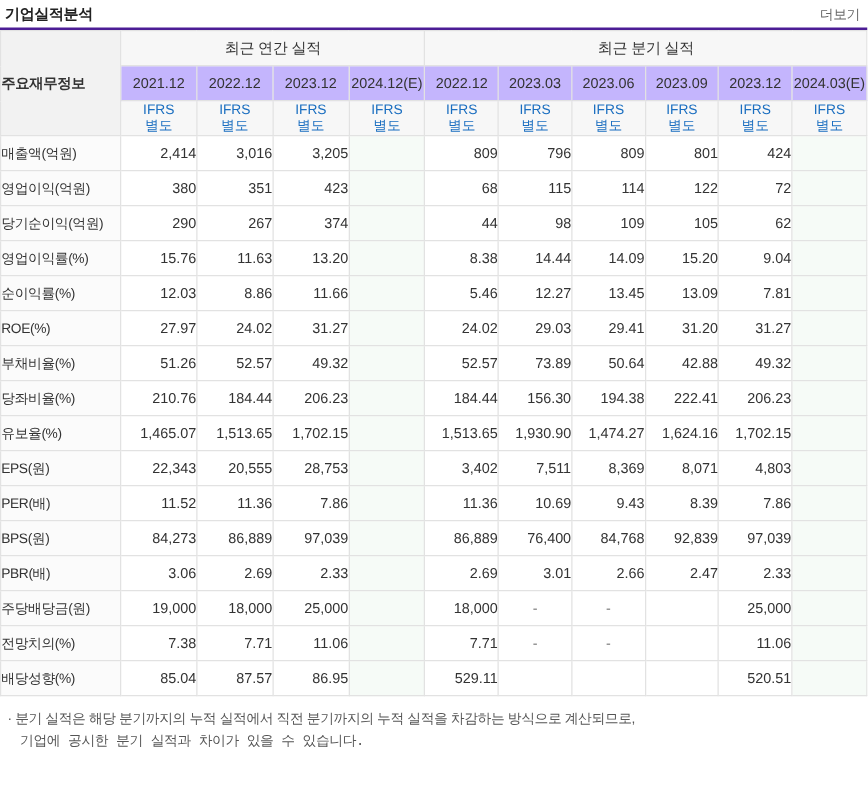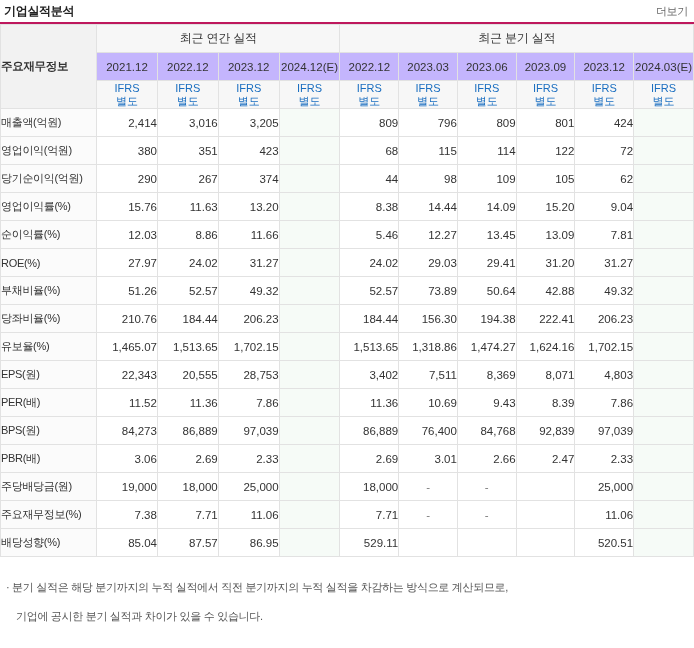--- a/index.html
+++ b/index.html
@@ -20,21 +20,21 @@
     position: relative;
   }
   
   .page-header {
     height: 24px;
     display: flex;
     align-items: center;
     justify-content: space-between;
     padding: 0 6px 0 4px;
     box-sizing: border-box;
-    border-bottom: 2px solid #be185d;
+    border-bottom: 2px solid #4c1d95;
   }
   .page-title {
     font-size: 12px;
     font-weight: bold;
     color: #222222;
     letter-spacing: -0.3px;
   }
   .more-link {
     font-size: 11px;
     color: #666666;
@@ -115,22 +115,22 @@
     border-left: 1px solid #d8d8d8 !important;
   }
   
   .notes {
     padding: 10px 4px 4px 6px;
     font-size: 11px;
     color: #555555;
     line-height: 17px;
     letter-spacing: -0.3px;
   }
-  .notes p { margin: 12px 0 2px 0; }
-  .notes p.indent { padding-left: 10px; }
+  .notes p { margin: 0 0 2px 0; }
+  .notes p.indent { padding-left: 10px; font-family: Liberation Mono, monospace; }
 </style>
 </head>
 <body>
 
 <div class="page">
 
   <div class="page-header">
     <span class="page-title">기업실적분석</span>
     <a class="more-link" href="#">더보기</a>
   </div>
@@ -285,21 +285,21 @@
           <td class="val">206.23</td>
           <td class="val est"></td>
         </tr>
         <tr>
           <td class="rowlabel">유보율(%)</td>
           <td class="val">1,465.07</td>
           <td class="val">1,513.65</td>
           <td class="val">1,702.15</td>
           <td class="val est"></td>
           <td class="val sep-col">1,513.65</td>
-          <td class="val">1,318.86</td>
+          <td class="val">1,930.90</td>
           <td class="val">1,474.27</td>
           <td class="val">1,624.16</td>
           <td class="val">1,702.15</td>
           <td class="val est"></td>
         </tr>
         <tr>
           <td class="rowlabel">EPS(원)</td>
           <td class="val">22,343</td>
           <td class="val">20,555</td>
           <td class="val">28,753</td>
@@ -357,21 +357,21 @@
           <td class="val">25,000</td>
           <td class="val est"></td>
           <td class="val sep-col">18,000</td>
           <td class="val dash">-</td>
           <td class="val dash">-</td>
           <td class="val"></td>
           <td class="val">25,000</td>
           <td class="val est"></td>
         </tr>
         <tr>
-          <td class="rowlabel">주요재무정보(%)</td>
+          <td class="rowlabel">전망치의(%)</td>
           <td class="val">7.38</td>
           <td class="val">7.71</td>
           <td class="val">11.06</td>
           <td class="val est"></td>
           <td class="val sep-col">7.71</td>
           <td class="val dash">-</td>
           <td class="val dash">-</td>
           <td class="val"></td>
           <td class="val">11.06</td>
           <td class="val est"></td>

